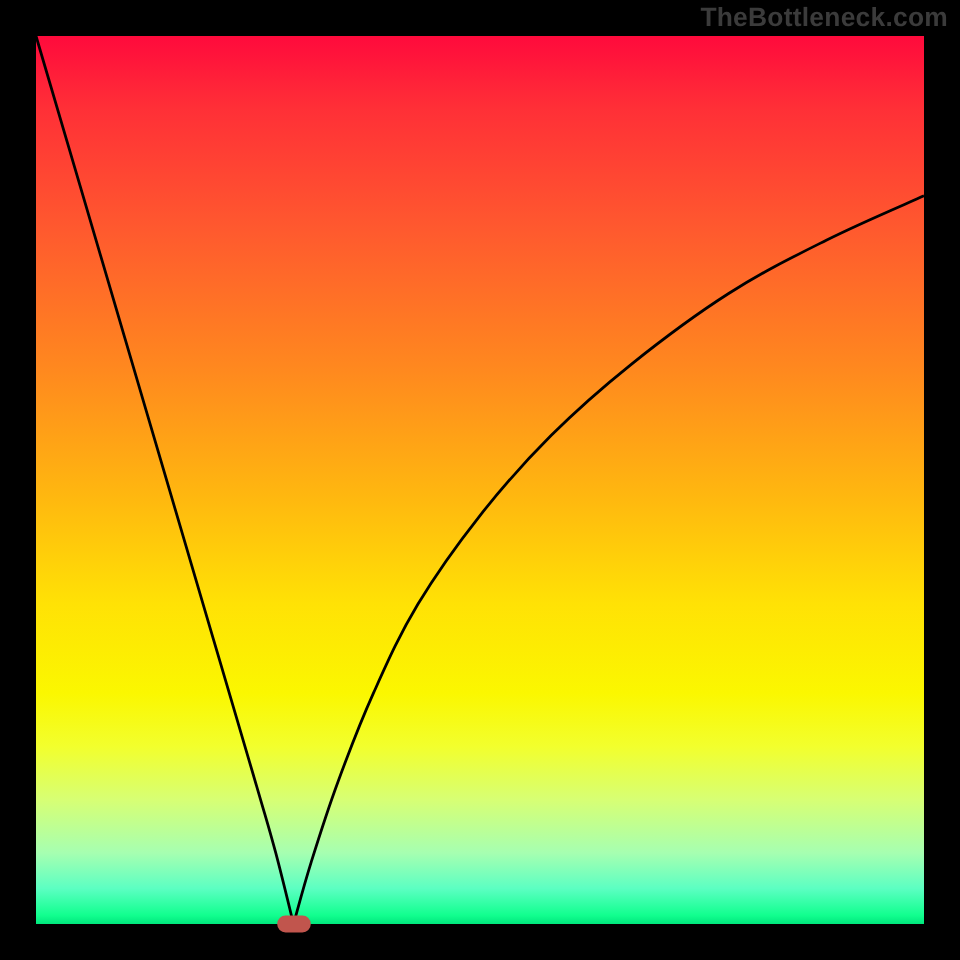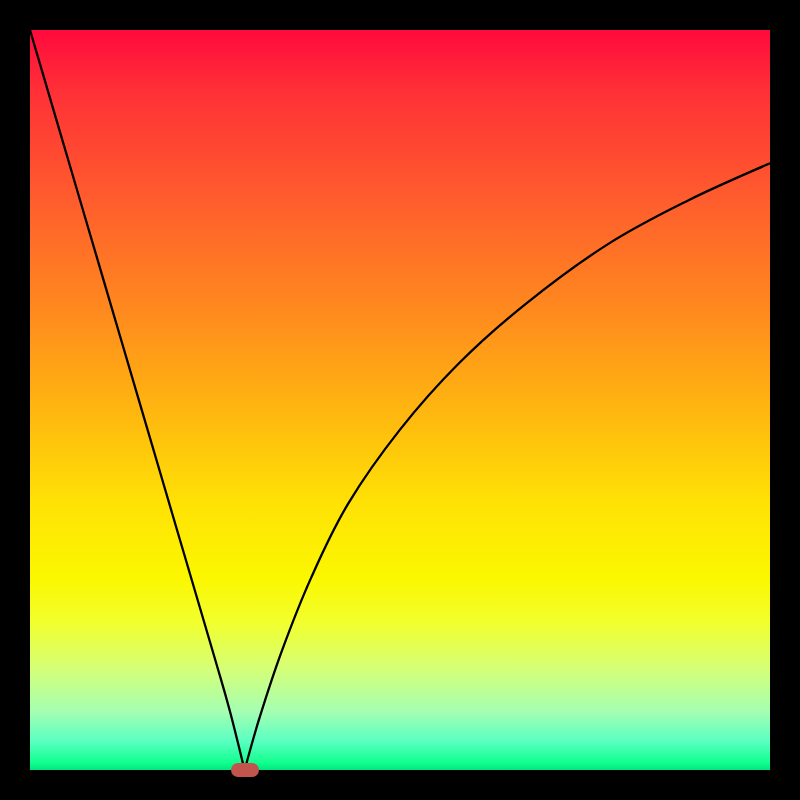--- a/index.html
+++ b/index.html
@@ -65,20 +65,21 @@
     background: #c1554d;
     border-radius: 8px;
     transform: translate(-50%, -50%);
     z-index: 5;
   }
 </style>
 </head>
 <body>
 
 <div class="frame">
+  <div class="attribution">TheBottleneck.com</div>
 
   <div class="plot">
     <svg class="curve" viewBox="0 0 740 740" preserveAspectRatio="none">
       <path fill="none" stroke="#000" stroke-width="2.3" d="M 0 0 C 6.66 22.644000000000013, 23.68 80.51200000000009, 37 125.80000000000007 C 50.32 171.08800000000005, 60.68 206.31199999999998, 74 251.59999999999997 C 87.32 296.888, 97.68 332.112, 111 377.40000000000003 C 124.32 422.68800000000005, 134.68 457.912, 148 503.2 C 161.32 548.4879999999999, 175.676 597.032, 185 629 C 194.324 660.968, 194.472 660.8199999999999, 199.8 680.8 C 205.12800000000001 700.78, 211.936 729.3439999999999, 214.6 740" id="path-left"></path>
       <path fill="none" stroke="#000" stroke-width="2.3" d="M 214.6 740 C 217.264 730.676, 222.74 709.5120000000001, 229.4 688.2 C 236.06 666.888, 242.27600000000004 646.908, 251.60000000000002 621.6 C 260.92400000000004 596.292, 269.212 574.24, 281.2 547.6 C 293.188 520.96, 302.216 500.24, 318.2 473.6 C 334.18399999999997 446.96000000000004, 350.02 424.90799999999996, 370 399.59999999999997 C 389.98 374.292, 406.556 355.64399999999995, 429.2 332.99999999999994 C 451.844 310.35599999999994, 469.16 295.11199999999997, 495.8 273.8 C 522.44 252.48800000000003, 547.8960000000001 233.24800000000005, 577.2 214.60000000000002 C 606.504 195.952, 629.296 184.85199999999992, 658.6 170.19999999999993 C 687.904 155.54799999999994, 725.348 139.86, 740 133.20000000000005" id="path-right"></path>
     </svg>
     <div class="marker" id="marker" style="left: 214.6px; top: 740px; background: rgb(193, 85, 77);"></div>
   </div>
 </div>
 

